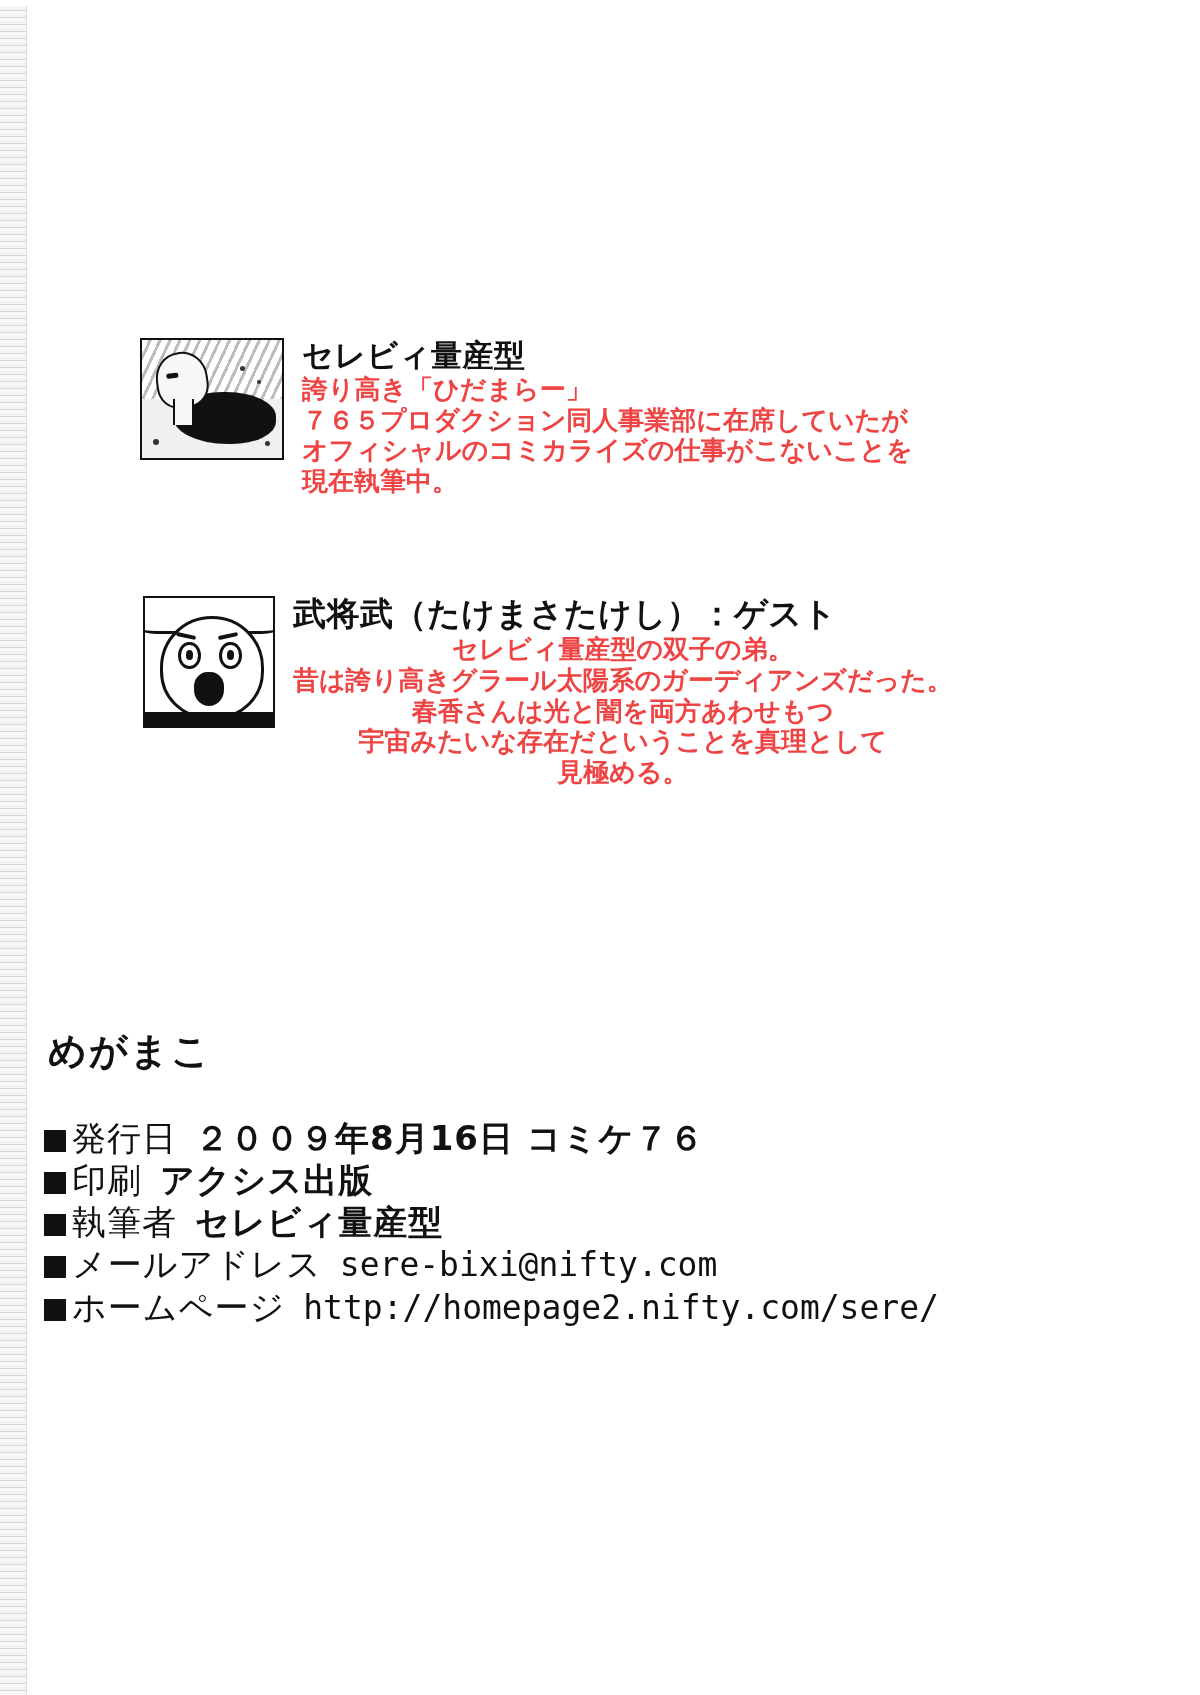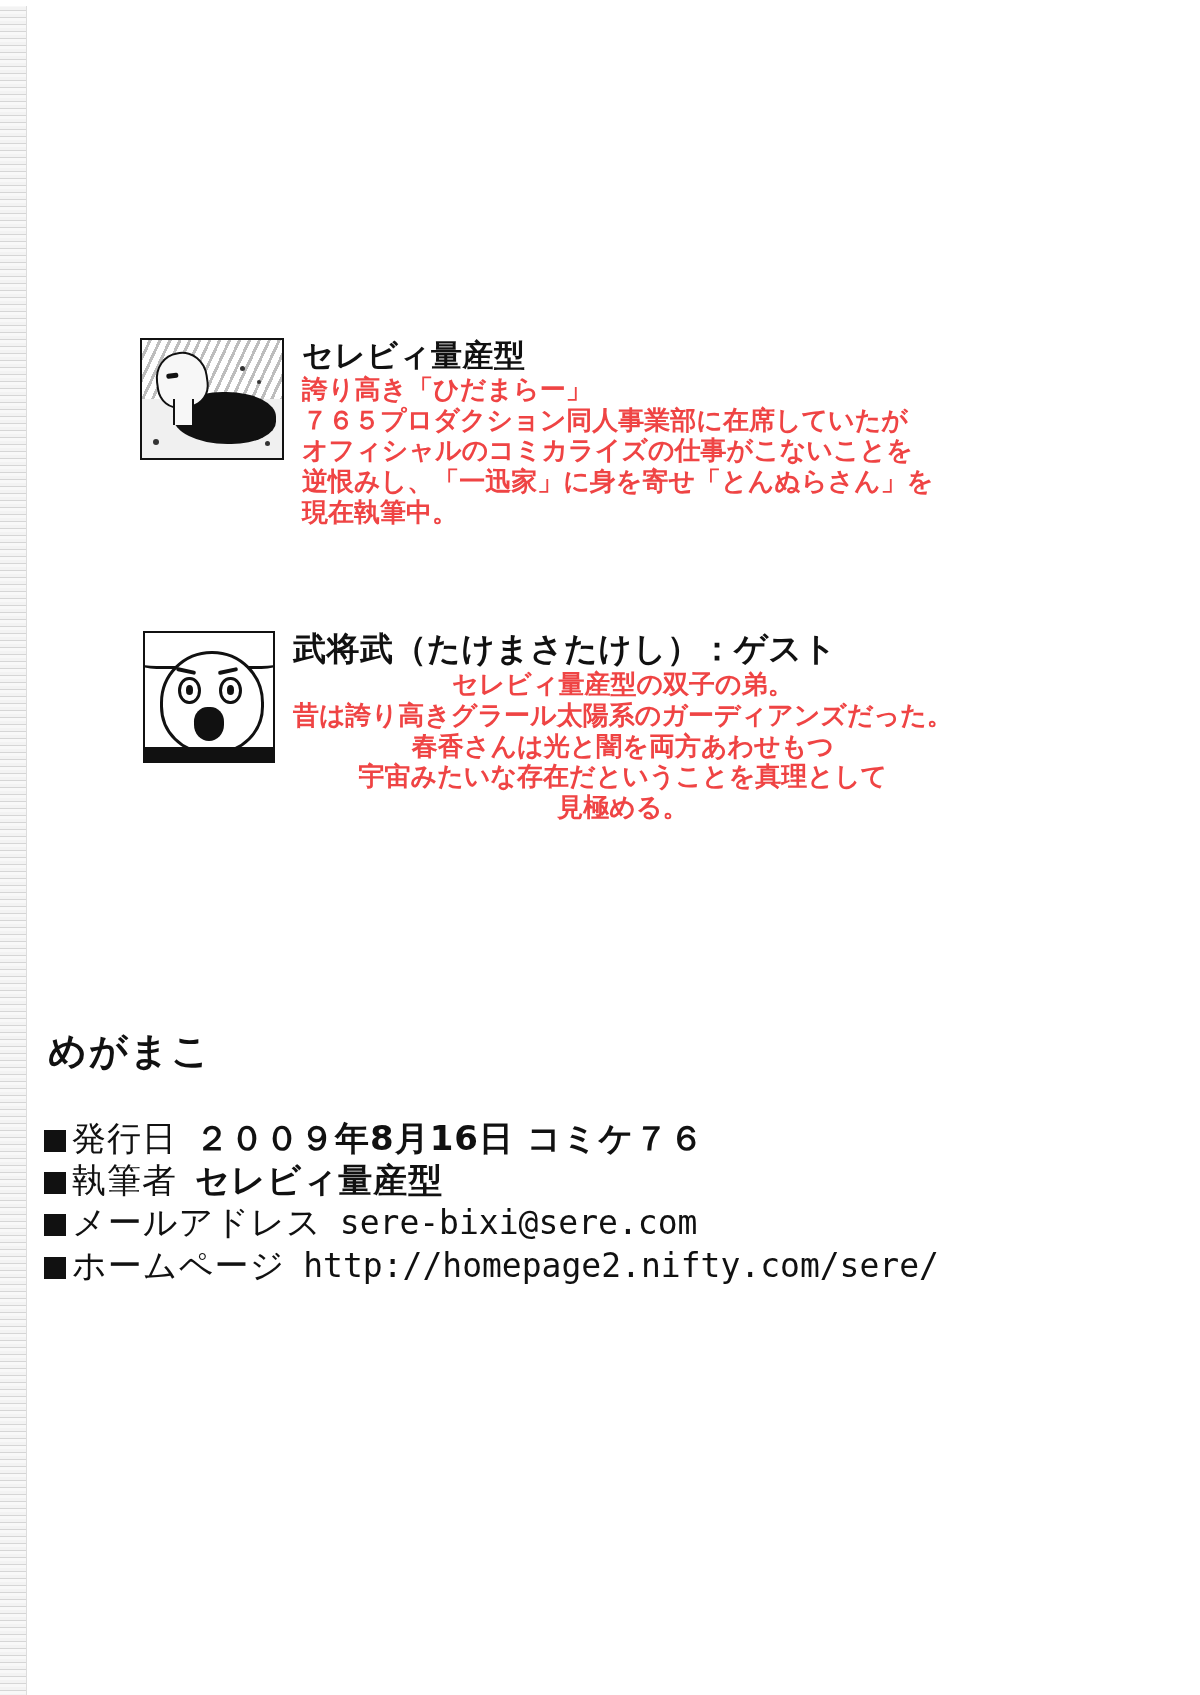--- a/index.html
+++ b/index.html
@@ -77,21 +77,21 @@
     font-weight: 600;
   }
 
   
   #profile-1 { left: 140px; top: 338px; }
   #profile-1 .thumb { width: 140px; height: 118px; }
   #profile-1 .p-name { font-size: 31px; }
   #profile-1 .p-line { font-size: 26px; }
 
   
-  #profile-2 { left: 143px; top: 631px; }
+  #profile-2 { left: 143px; top: 596px; }
   #profile-2 .thumb { width: 128px; height: 128px; }
   #profile-2 .p-name { font-size: 33px; }
   #profile-2 .p-line { font-size: 26px; text-align: center; }
 
   
   .art-a {
     position: absolute;
     inset: 0;
     background: #e9e9e9;
   }
@@ -236,21 +236,20 @@
       <div class="speck" style="left:8%;top:84%;width:6px;height:6px;"></div>
       <div class="speck" style="left:88%;top:86%;width:5px;height:5px;"></div>
     </div>
   </div>
   <div class="profile-text">
     <div class="p-name">セレビィ量産型</div>
     <div class="p-lines">
       <div class="p-line">誇り高き「ひだまらー」</div>
       <div class="p-line">７６５プロダクション同人事業部に在席していたが</div>
       <div class="p-line">オフィシャルのコミカライズの仕事がこないことを</div>
-      <div class="p-line">逆恨みし、「一迅家」に身を寄せ「とんぬらさん」を</div>
       <div class="p-line">現在執筆中。</div>
     </div>
   </div>
 </div>
 
 <div class="profile" id="profile-2">
   <div class="thumb">
     <div class="art-b">
       <div class="cap"></div>
       <div class="face"></div>
@@ -281,26 +280,31 @@
 <div id="colophon-title">めがまこ</div>
 
 <div id="colophon-list">
   <div class="colo-row">
     <span class="colo-bullet"></span>
     <span class="colo-label">発行日</span>
     <span class="colo-value">２００９年8月16日 コミケ７６</span>
   </div>
   <div class="colo-row">
     <span class="colo-bullet"></span>
+    <span class="colo-label">印刷</span>
+    <span class="colo-value">アクシス出版</span>
+  </div>
+  <div class="colo-row">
+    <span class="colo-bullet"></span>
     <span class="colo-label">執筆者</span>
     <span class="colo-value">セレビィ量産型</span>
   </div>
   <div class="colo-row">
     <span class="colo-bullet"></span>
     <span class="colo-label">メールアドレス</span>
-    <span class="colo-value mono">sere-bixi@sere.com</span>
+    <span class="colo-value mono">sere-bixi@nifty.com</span>
   </div>
   <div class="colo-row">
     <span class="colo-bullet"></span>
     <span class="colo-label">ホームページ</span>
     <span class="colo-value mono">http://homepage2.nifty.com/sere/</span>
   </div>
 </div>
 
 </body></html>

